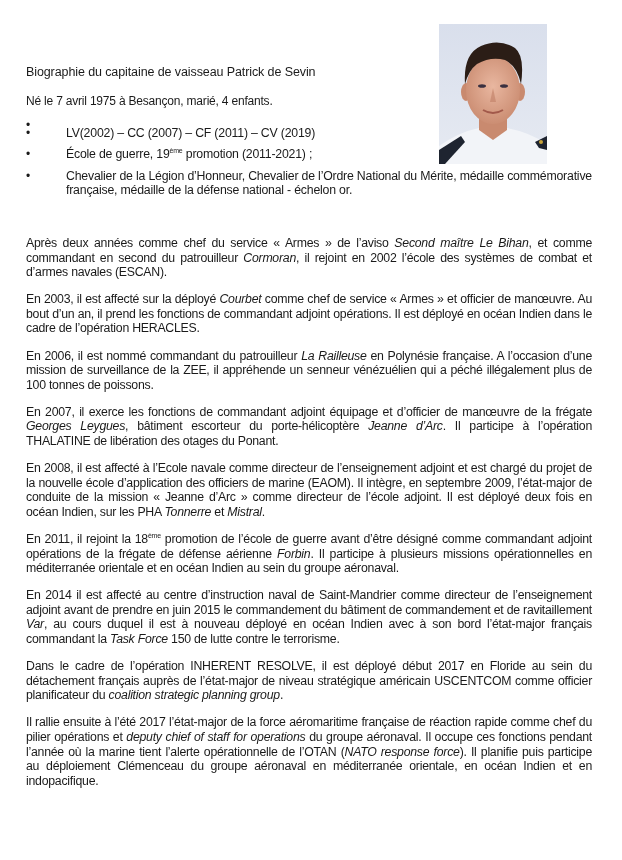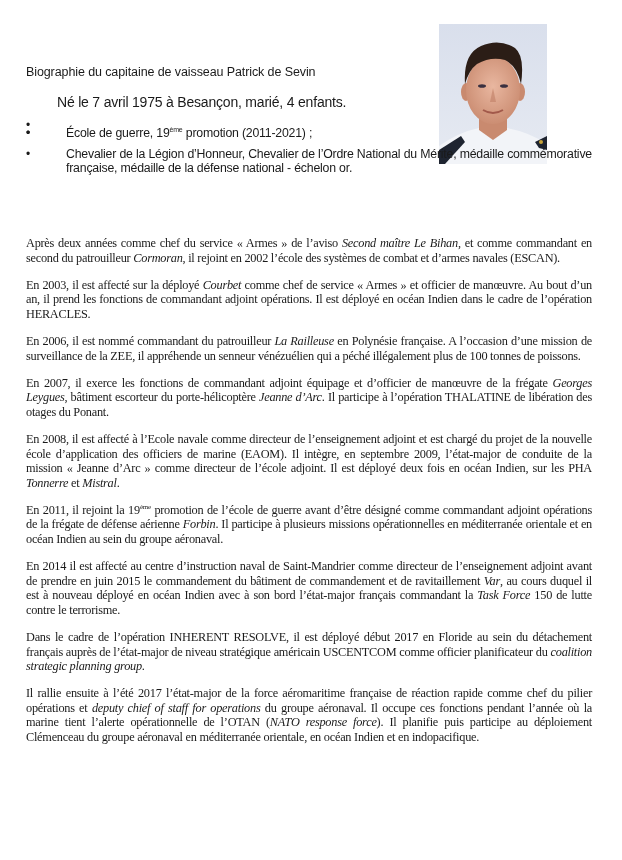--- a/index.html
+++ b/index.html
@@ -1,25 +1,25 @@
 <!DOCTYPE html>
 <html><head>
 <meta charset="utf-8">
 <style>
   html, body { margin: 0; padding: 0; background: #ffffff; }
   body { width: 622px; height: 860px; position: relative; overflow: hidden;
          font-family: "Liberation Sans", sans-serif; color: #1a1a1a; }
   .title { position: absolute; left: 26px; top: 65px; font-size: 12.5px; font-weight: normal; letter-spacing: -0.1px; }
-  .born { position: absolute; left: 26px; top: 94px; font-size: 14px; letter-spacing: -0.2px; margin-left: 31px; }
+  .born { position: absolute; left: 26px; top: 94px; font-size: 12px; letter-spacing: -0.2px; }
   .bullets { position: absolute; left: 26px; top: 118px; width: 566px; margin: 0; padding: 0; list-style: none; }
   .bullets li { position: relative; padding-left: 40px; font-size: 12.3px; line-height: 14px; margin-bottom: 7.5px; text-align: justify; letter-spacing: -0.2px; }
   .bullets li .dot { position: absolute; left: 0; top: 0; font-size: 12px; }
   sup { font-size: 7px; vertical-align: 5px; line-height: 0; }
   .photo { position: absolute; left: 439px; top: 24px; width: 108px; height: 140px; overflow: hidden; background: #dde3ee; }
-  .body-text { position: absolute; left: 26px; top: 236px; width: 566px; font-family: Liberation Serif, serif; }
+  .body-text { position: absolute; left: 26px; top: 236px; width: 566px; }
   .body-text p { margin: 0 0 12.5px 0; font-size: 12.3px; line-height: 14.6px; text-align: justify; letter-spacing: -0.25px; }
   .body-text p i { font-style: italic; }
 </style>
 </head>
 <body>
 
 <div>
   <div class="title">Biographie du capitaine de vaisseau Patrick de Sevin</div>
   <div class="born">Né le 7 avril 1975 à Besançon, marié, 4 enfants.</div>
 
@@ -60,35 +60,36 @@
       <path d="M44 86 Q54 92 64 86" stroke="#a2594a" stroke-width="2" fill="none"></path>
     </svg>
   </div>
 
   <ul class="bullets">
     <li>
       <span class="dot">•</span>
     </li>
     <li>
       <span class="dot">•</span>
+      <span>LV(2002) – CC (2007) – CF (2011) – CV (2019)</span>
     </li>
     <li>
       <span class="dot">•</span>
       <span><span>École de guerre, 19</span><sup>ème</sup><span> promotion (2011-2021) ;</span></span>
     </li>
     <li>
       <span class="dot">•</span>
       <span>Chevalier de la Légion d’Honneur, Chevalier de l’Ordre National du Mérite, médaille commémorative française, médaille de la défense national - échelon or.</span>
     </li>
   </ul>
 
   <div class="body-text" id="body-text">
       <p><span>Après deux années comme chef du service « Armes » de l’aviso </span><i>Second maître Le Bihan</i><span>, et comme commandant en second du patrouilleur </span><i>Cormoran</i><span>, il rejoint en 2002 l’école des systèmes de combat et d’armes navales (ESCAN).</span></p>
       <p><span>En 2003, il est affecté sur la déployé </span><i>Courbet</i><span> comme chef de service « Armes » et officier de manœuvre. Au bout d’un an, il prend les fonctions de commandant adjoint opérations. Il est déployé en océan Indien dans le cadre de l’opération HERACLES.</span></p>
       <p><span>En 2006, il est nommé commandant du patrouilleur </span><i>La Railleuse</i><span> en Polynésie française. A l’occasion d’une mission de surveillance de la ZEE, il appréhende un senneur vénézuélien qui a péché illégalement plus de 100 tonnes de poissons.</span></p>
       <p><span>En 2007, il exerce les fonctions de commandant adjoint équipage et d’officier de manœuvre de la frégate </span><i>Georges Leygues</i><span>, bâtiment escorteur du porte-hélicoptère </span><i>Jeanne d’Arc</i><span>. Il participe à l’opération THALATINE de libération des otages du Ponant.</span></p>
       <p><span>En 2008, il est affecté à l’Ecole navale comme directeur de l’enseignement adjoint et est chargé du projet de la nouvelle école d’application des officiers de marine (EAOM). Il intègre, en septembre 2009, l’état-major de conduite de la mission « Jeanne d’Arc » comme directeur de l’école adjoint. Il est déployé deux fois en océan Indien, sur les PHA </span><i>Tonnerre</i><span> et </span><i>Mistral</i><span>.</span></p>
-      <p><span>En 2011, il rejoint la 19</span><sup>ème</sup><span> promotion de l’école de guerre avant d’être désigné comme commandant adjoint opérations de la frégate de défense aérienne </span><i>Forbin</i><span>. Il participe à plusieurs missions opérationnelles en méditerranée orientale et en océan Indien au sein du groupe aéronaval.</span></p>
+      <p><span>En 2011, il rejoint la 18</span><sup>ème</sup><span> promotion de l’école de guerre avant d’être désigné comme commandant adjoint opérations de la frégate de défense aérienne </span><i>Forbin</i><span>. Il participe à plusieurs missions opérationnelles en méditerranée orientale et en océan Indien au sein du groupe aéronaval.</span></p>
       <p><span>En 2014 il est affecté au centre d’instruction naval de Saint-Mandrier comme directeur de l’enseignement adjoint avant de prendre en juin 2015 le commandement du bâtiment de commandement et de ravitaillement </span><i>Var</i><span>, au cours duquel il est à nouveau déployé en océan Indien avec à son bord l’état-major français commandant la </span><i>Task Force</i><span> 150 de lutte contre le terrorisme.</span></p>
       <p><span>Dans le cadre de l’opération INHERENT RESOLVE, il est déployé début 2017 en Floride au sein du détachement français auprès de l’état-major de niveau stratégique américain USCENTCOM comme officier planificateur du </span><i>coalition strategic planning group</i><span>.</span></p>
       <p><span>Il rallie ensuite à l’été 2017 l’état-major de la force aéromaritime française de réaction rapide comme chef du pilier opérations et </span><i>deputy chief of staff for operations</i><span> du groupe aéronaval. Il occupe ces fonctions pendant l’année où la marine tient l’alerte opérationnelle de l’OTAN (</span><i>NATO response force</i><span>). Il planifie puis participe au déploiement Clémenceau du groupe aéronaval en méditerranée orientale, en océan Indien et en indopacifique.</span></p>
     </div>
 </div>
 
 </body></html>

